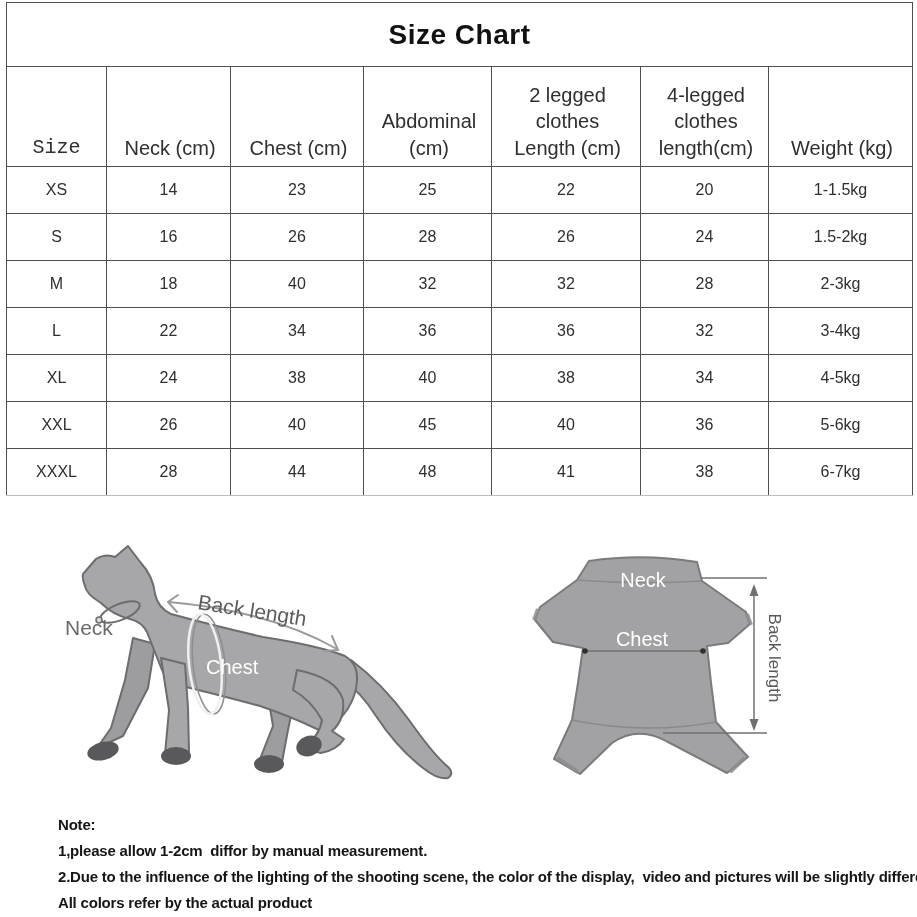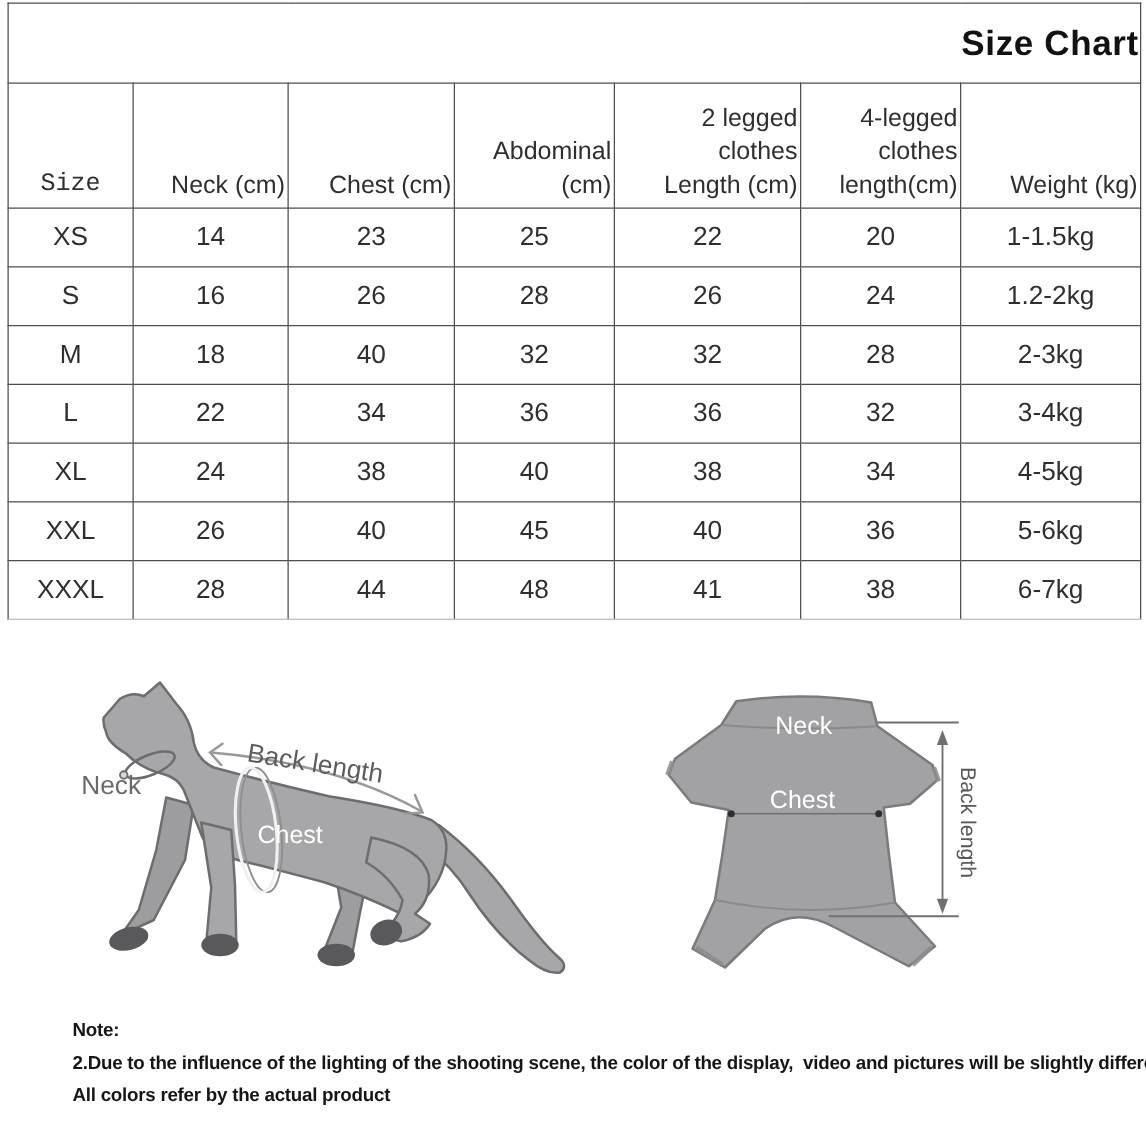--- a/index.html
+++ b/index.html
@@ -3,28 +3,28 @@
 <meta charset="utf-8">
 <style>
   html,body{margin:0;padding:0;background:#fff;}
   .page{position:relative;width:917px;height:917px;background:#ffffff;overflow:hidden;
         font-family:"Liberation Sans",sans-serif;}
 
   
   table.size-table{position:absolute;left:6px;top:2px;width:906px;
         border-collapse:collapse;table-layout:fixed;}
   table.size-table td{border:1px solid #4f4f4f;overflow:hidden;}
-  td.title-cell{height:61px;text-align:right;vertical-align:middle;
+  td.title-cell{height:61px;text-align:center;vertical-align:middle;
         font-size:28px;font-weight:bold;color:#121212;letter-spacing:.5px;}
-  tr.head-row td{height:94px;vertical-align:bottom;text-align:right;
+  tr.head-row td{height:94px;vertical-align:bottom;text-align:center;
         font-size:20px;color:#2f2f2f;padding:0 2px 5px 5px;
         white-space:pre-line;line-height:1.32;font-weight:400;}
   tr.head-row td.center{text-align:center;padding-left:2px;font-family:Liberation Mono, monospace;}
   tr.data-row td{height:44px;text-align:center;vertical-align:middle;
-        font-size:21px;color:#2f2f2f;font-weight:400;}
+        font-size:16px;color:#2f2f2f;font-weight:400;}
   tr.data-row.last td{border-bottom:1px solid #bdbdbd;margin-left:34px;}
 
   
   svg{position:absolute;}
   svg text{font-family:"Liberation Sans",sans-serif;}
   #cat-svg{left:35px;top:532px;}
   #garment-svg{left:505px;top:545px;}
 
   
   .notes{position:absolute;left:58px;top:812px;width:840px;
@@ -74,21 +74,21 @@
       <td>20</td>
       <td>1-1.5kg</td>
     </tr>
     <tr class="data-row">
       <td>S</td>
       <td>16</td>
       <td>26</td>
       <td>28</td>
       <td>26</td>
       <td>24</td>
-      <td>1.2-2kg</td>
+      <td>1.5-2kg</td>
     </tr>
     <tr class="data-row">
       <td>M</td>
       <td>18</td>
       <td>40</td>
       <td>32</td>
       <td>32</td>
       <td>28</td>
       <td>2-3kg</td>
     </tr>
@@ -185,17 +185,18 @@
     <path d="M249 39 L244.5 51 L253.5 51 Z" fill="#707072"></path>
     <path d="M249 186 L244.5 174 L253.5 174 Z" fill="#707072"></path>
 
     <text x="138" y="42" text-anchor="middle" font-size="20" fill="#ffffff">Neck</text>
     <text x="137" y="101" text-anchor="middle" font-size="20" fill="#ffffff">Chest</text>
     <text x="264" y="113" text-anchor="middle" font-size="17" fill="#58585a" transform="rotate(90 264 113)">Back length</text>
   </svg>
 
   <div class="notes">
     <div class="note-line">Note:</div>
+    <div class="note-line">1,please allow 1-2cm  diffor by manual measurement.</div>
     <div class="note-line">2.Due to the influence of the lighting of the shooting scene, the color of the display,  video and pictures will be slightly different,</div>
     <div class="note-line">All colors refer by the actual product</div>
   </div>
 
 </div>
 
 </body></html>

